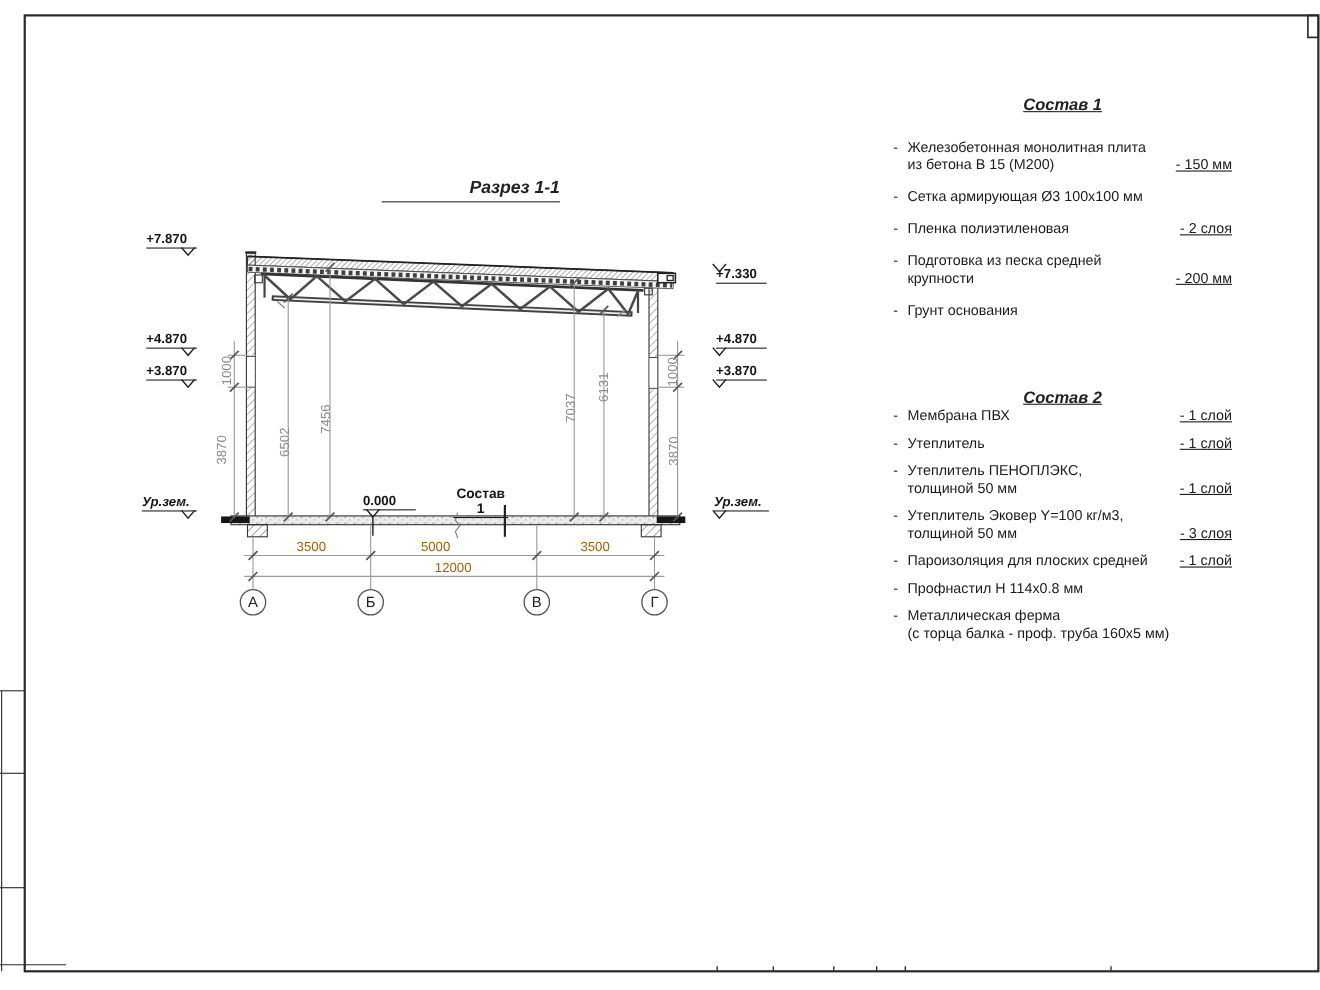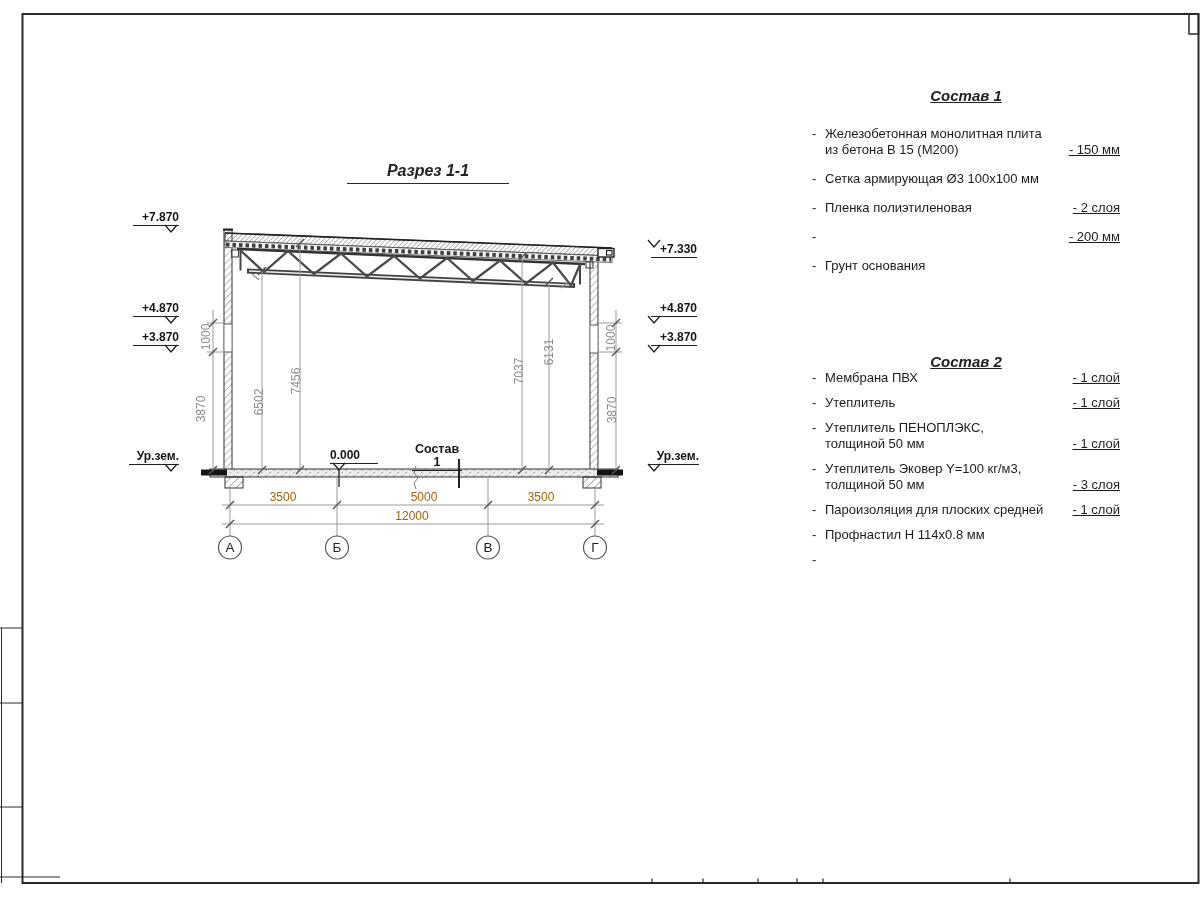--- a/index.html
+++ b/index.html
@@ -1,24 +1,24 @@
 <!DOCTYPE html>
 <html><head>
 <meta charset="utf-8">
 <style>
   html,body{margin:0;padding:0;background:#fff;}
   .page{position:relative;width:1200px;height:900px;background:#ffffff;overflow:hidden;
         font-family:"Liberation Sans", sans-serif;color:#1c1c1c;}
   .page svg{position:absolute;left:0;top:0;}
-  .dwg-title{position:absolute;left:347px;top:162px;width:162px;text-align:center;
+  .dwg-title{position:absolute;left:347px;top:162px;width:162px;text-align:right;
         font-style:italic;font-weight:700;font-size:16px;color:#222;
         border-bottom:1.6px solid #2a2a2a;padding-bottom:3px;}
-  .elev{position:absolute;width:46px;text-align:right;font-weight:700;font-size:12px;color:#151515;
+  .elev{position:absolute;width:46px;text-align:left;font-weight:700;font-size:12px;color:#151515;
         border-bottom:1.3px solid #222;padding-bottom:1px;line-height:13px;}
-  .elev.wide{width:50px;}
+  .elev.wide{width:50px;font-style:italic;}
   .zero{position:absolute;left:330px;top:449px;width:48px;font-weight:700;
         font-size:12px;color:#151515;border-bottom:1.3px solid #222;padding-bottom:1px;line-height:13px;}
   .floorlbl{position:absolute;left:412px;top:443px;width:50px;text-align:center;font-weight:700;
         font-size:12.5px;color:#151515;border-bottom:1.6px solid #1a1a1a;padding-bottom:1px;line-height:13px;}
   .vdim{position:absolute;width:44px;height:12px;text-align:center;font-size:12px;color:#8c8c8c;
         line-height:12px;transform:rotate(-90deg);}
   .hdim{position:absolute;width:48px;text-align:center;font-size:12px;color:#a16207;line-height:12px;}
   .axis-letter{position:absolute;width:24px;text-align:center;font-size:13.5px;color:#222;line-height:15px;}
   .comp{position:absolute;left:812px;width:308px;font-size:13px;line-height:16px;color:#1c1c1c;}
   .comp-title{font-style:italic;font-weight:700;font-size:15px;text-align:center;
@@ -197,21 +197,21 @@
 <div class="vdim" style="left:237px;top:396px;">6502</div>
 <div class="vdim" style="left:274px;top:375px;">7456</div>
 <div class="vdim" style="left:497px;top:365px;">7037</div>
 <div class="vdim" style="left:527px;top:346px;">6131</div>
 <div class="vdim" style="left:184px;top:331px;">1000</div>
 <div class="vdim" style="left:179px;top:403px;">3870</div>
 <div class="vdim" style="left:589px;top:332px;">1000</div>
 <div class="vdim" style="left:590px;top:404px;">3870</div>
 
 <div class="hdim" style="left:259px;top:491px;">3500</div>
-<div class="hdim" style="left:400px;top:491px;">5000</div>
+<div class="hdim" style="left:372px;top:491px;">5000</div>
 <div class="hdim" style="left:517px;top:491px;">3500</div>
 <div class="hdim" style="left:388px;top:510px;">12000</div>
 
 <div class="axis-letter" style="left:218px;top:540px;">А</div>
 <div class="axis-letter" style="left:325px;top:540px;">Б</div>
 <div class="axis-letter" style="left:476px;top:540px;">В</div>
 <div class="axis-letter" style="left:583px;top:540px;">Г</div>
 
 <div class="comp comp1" style="top:88px;">
   <div class="comp-title">Состав 1</div>
@@ -226,20 +226,22 @@
     <span class="li-text">Сетка армирующая Ø3 100x100 мм</span>
     <span class="li-val"></span>
   </div>
   <div class="li">
     <span class="li-dash">-</span>
     <span class="li-text">Пленка полиэтиленовая</span>
     <span class="li-val">- 2 слоя</span>
   </div>
   <div class="li">
     <span class="li-dash">-</span>
+    <span class="li-text">Подготовка из песка средней
+крупности</span>
     <span class="li-val">- 200 мм</span>
   </div>
   <div class="li">
     <span class="li-dash">-</span>
     <span class="li-text">Грунт основания</span>
     <span class="li-val"></span>
   </div>
 </div>
 
 <div class="comp comp2" style="top:354px;">
@@ -271,17 +273,19 @@
     <span class="li-text">Пароизоляция для плоских средней</span>
     <span class="li-val">- 1 слой</span>
   </div>
   <div class="li">
     <span class="li-dash">-</span>
     <span class="li-text">Профнастил Н 114x0.8 мм</span>
     <span class="li-val"></span>
   </div>
   <div class="li">
     <span class="li-dash">-</span>
+    <span class="li-text">Металлическая ферма
+(с торца балка - проф. труба 160x5 мм)</span>
     <span class="li-val"></span>
   </div>
 </div>
 
 </div>
 
 </body></html>

